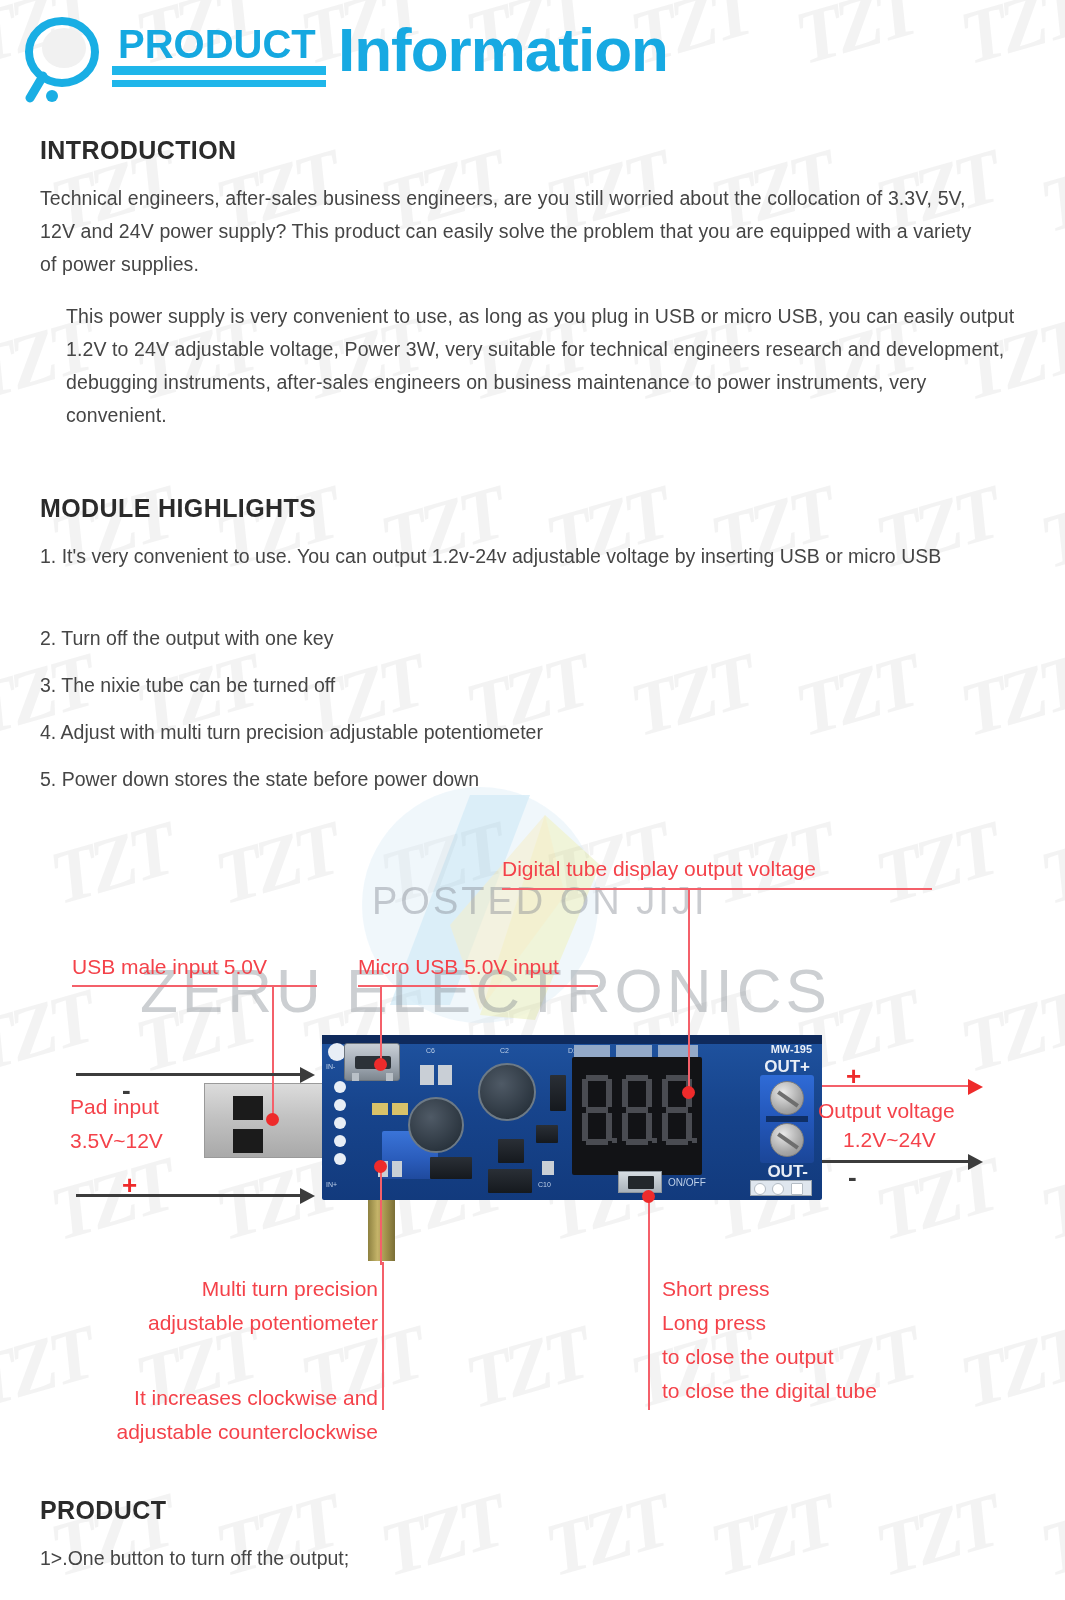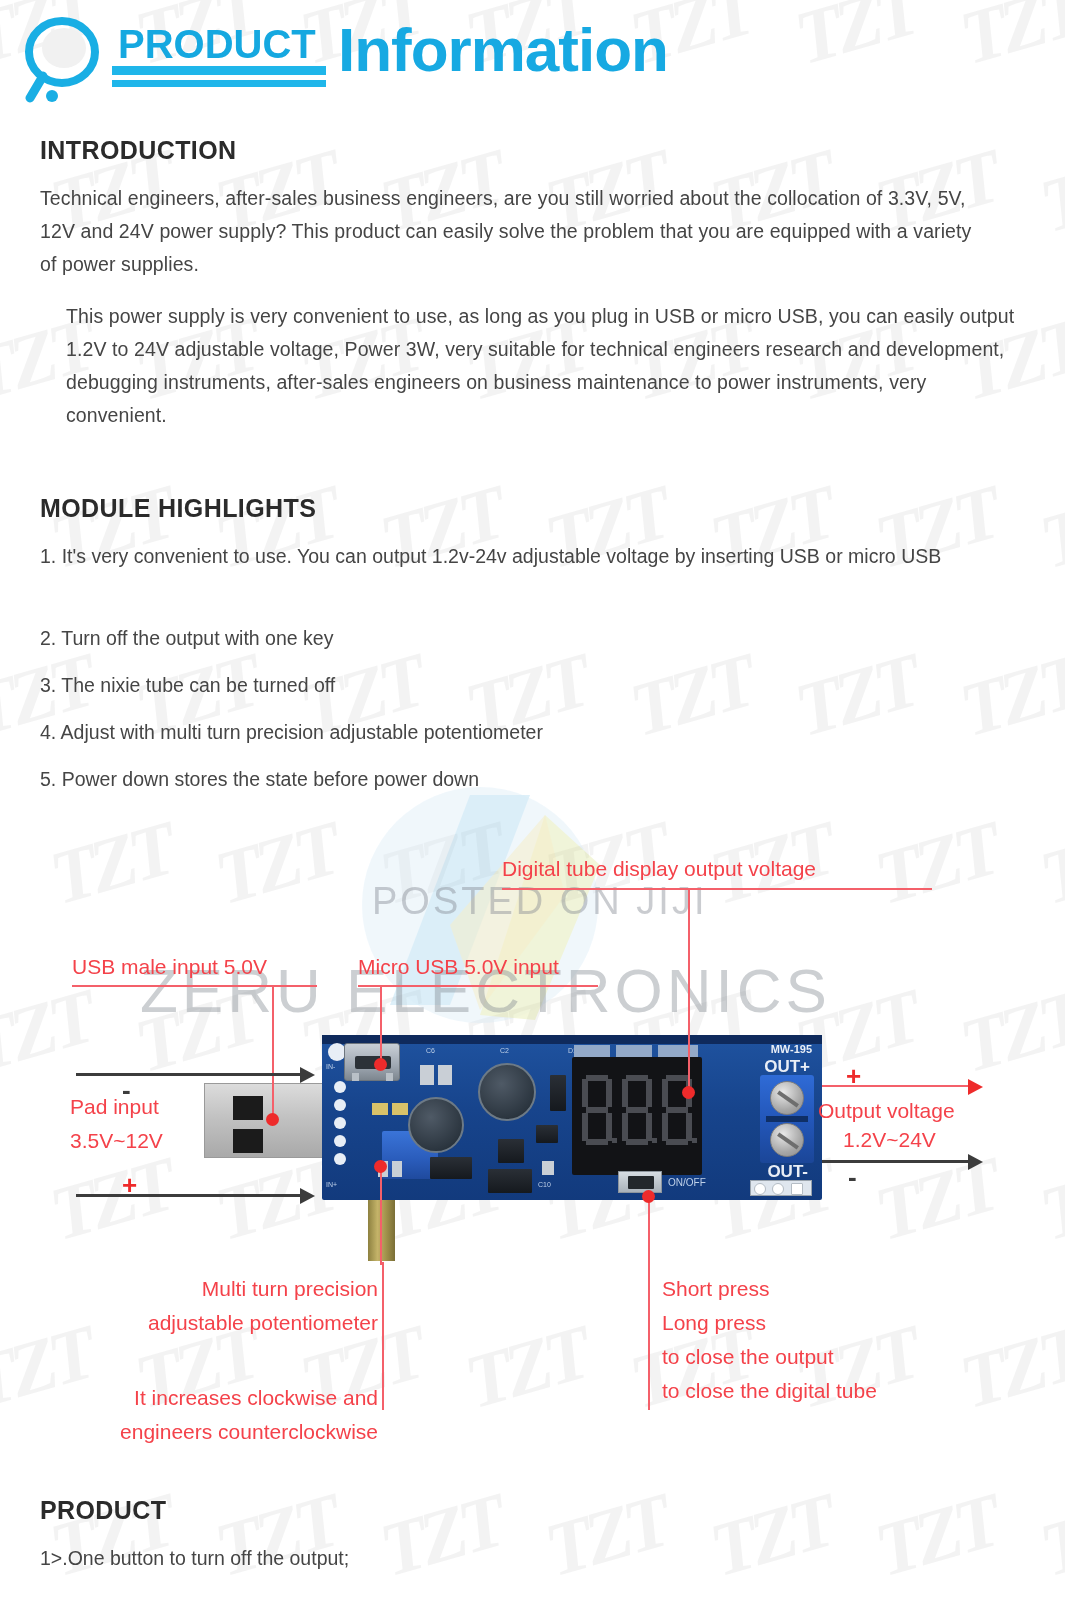--- a/index.html
+++ b/index.html
@@ -317,21 +317,21 @@
 
   <div class="blk-line" style="left:822px; top:1160px; width:150px; z-index:5;"></div>
   <div class="arrow-r" style="left:968px; top:1154px; z-index:5;"></div>
   <div class="sign-blk" style="left:848px; top:1164px; z-index:5;">-</div>
 
   <div class="red-line-v" style="left:382px; top:1262px; height:148px; z-index:5;"></div>
   <div style="position:absolute; left:60px; top:1272px; width:318px; text-align:right; z-index:5;">
     <div class="red-txt" style="position:static; display:block;">Multi turn precision</div>
     <div class="red-txt" style="position:static; display:block;">adjustable potentiometer</div>
     <div class="red-txt" style="position:static; display:block;margin-top:41px;">It increases clockwise and</div>
-    <div class="red-txt" style="position:static; display:block;">engineers counterclockwise</div>
+    <div class="red-txt" style="position:static; display:block;">adjustable counterclockwise</div>
   </div>
 
   <div class="red-line-v" style="left:648px; top:1196px; height:214px; z-index:5;"></div>
   <div class="dot" style="left:642px; top:1190px; z-index:6;"></div>
   <div style="position:absolute; left:662px; top:1272px; z-index:5;">
     <div class="red-txt" style="position:static; display:block;">Short press</div>
     <div class="red-txt" style="position:static; display:block;">Long press</div>
     <div class="red-txt" style="position:static; display:block;">to close the output</div>
     <div class="red-txt" style="position:static; display:block;">to close the digital tube</div>
   </div>

